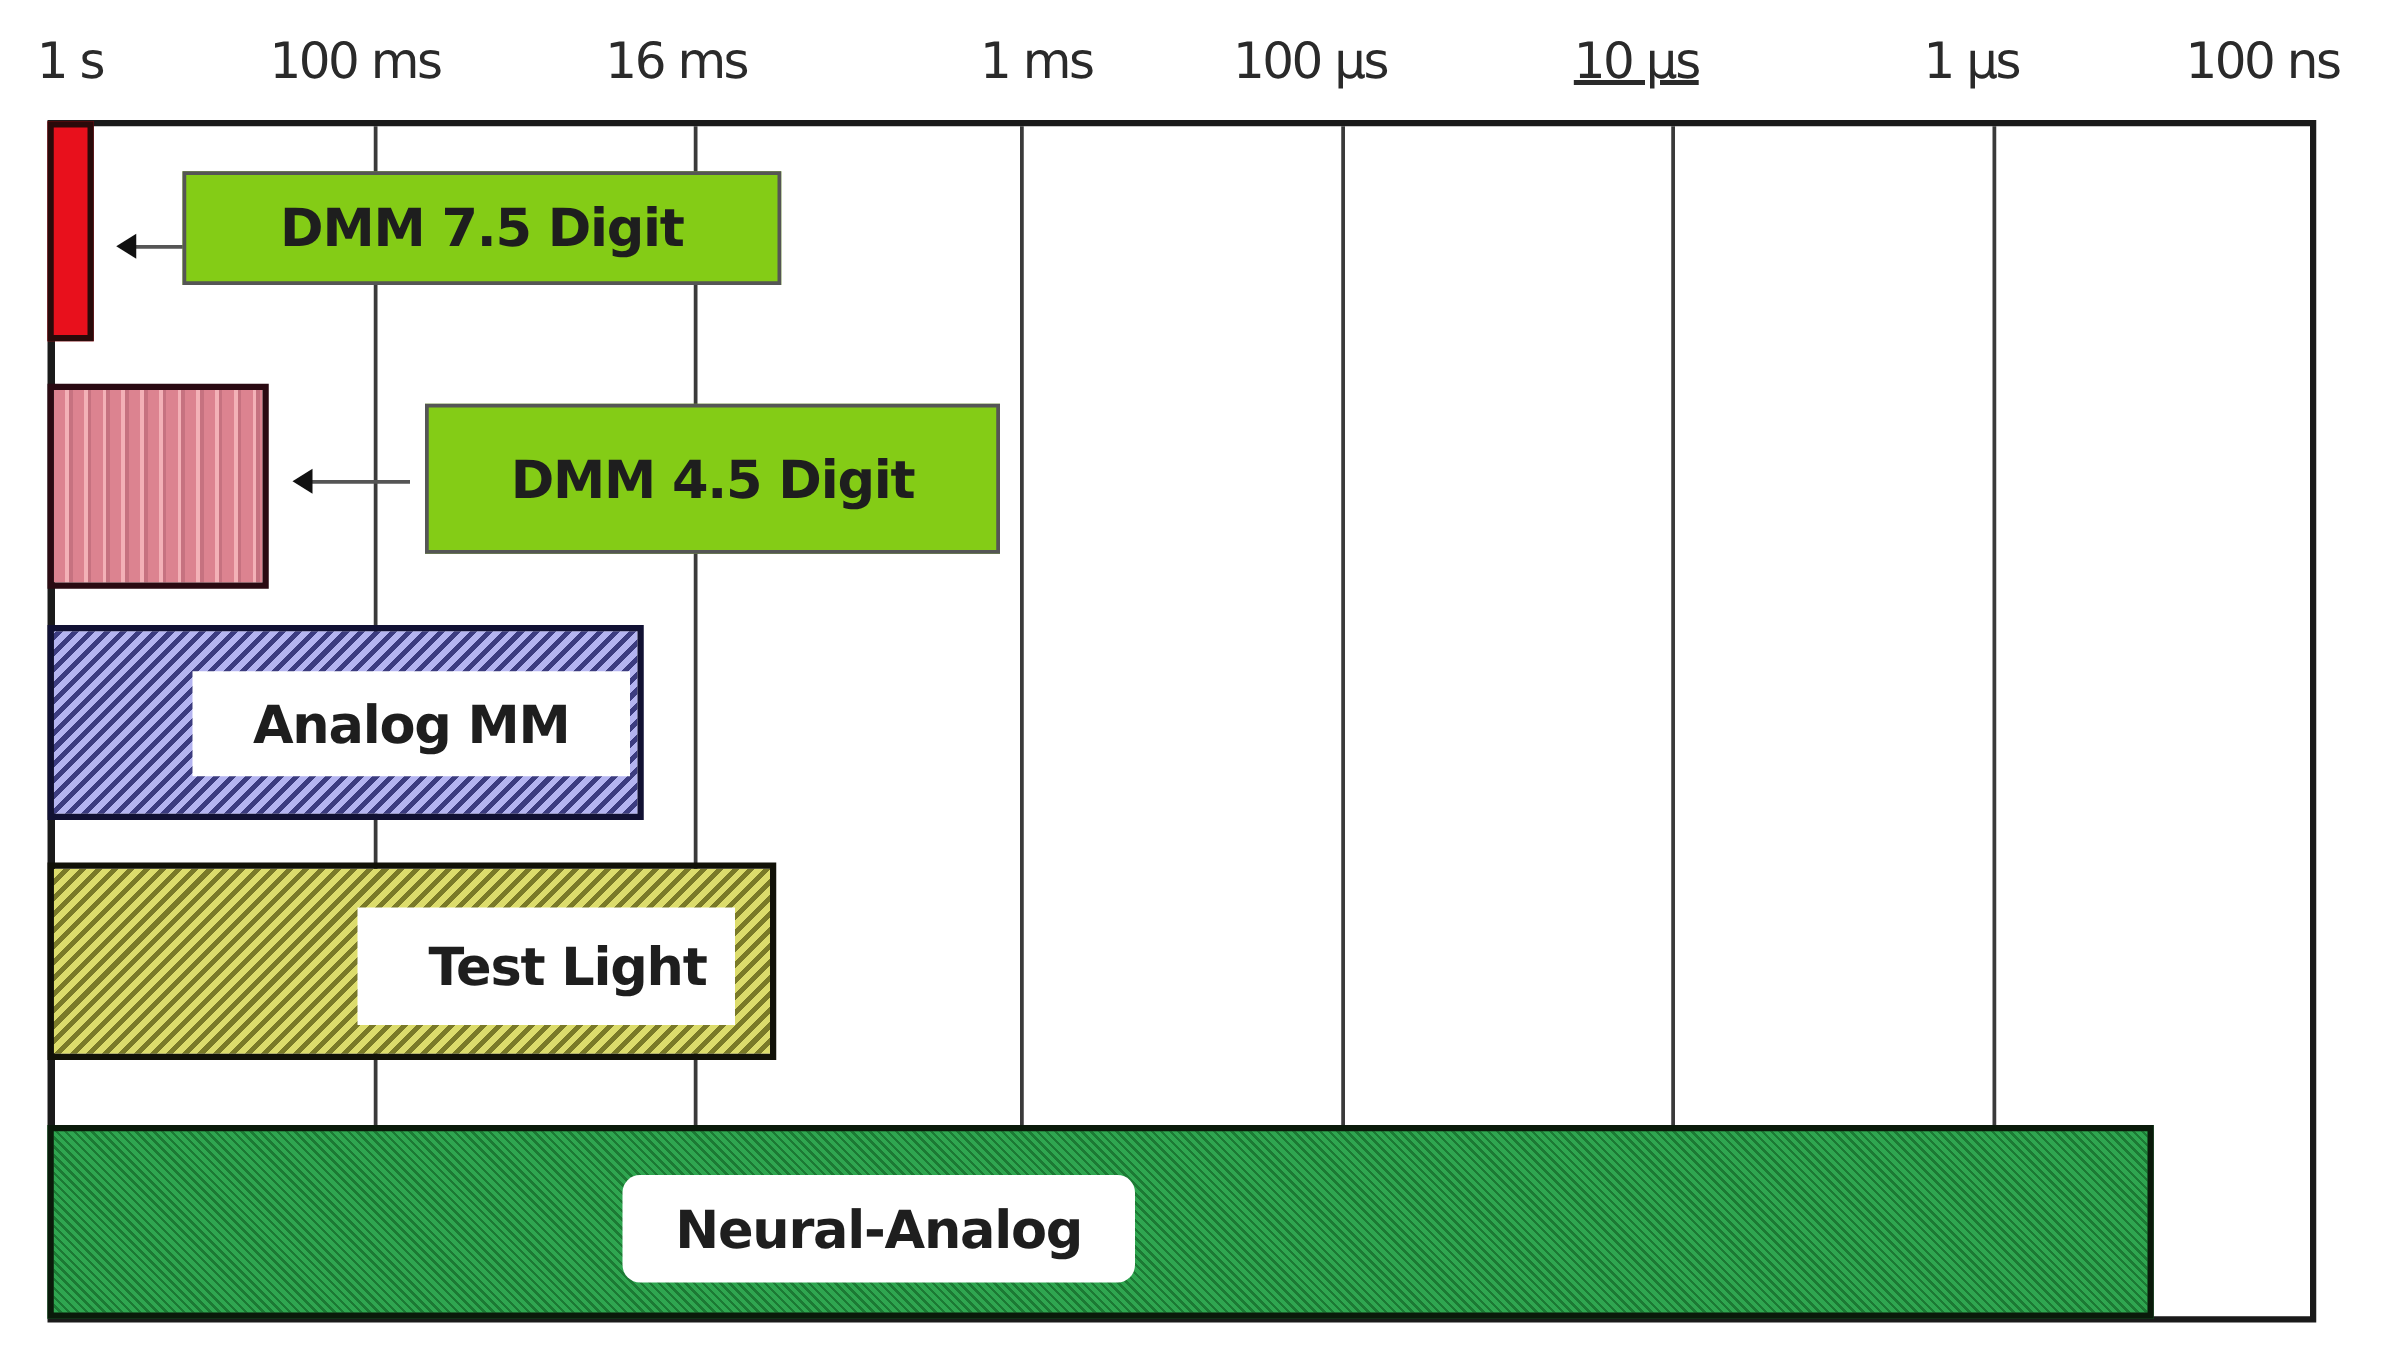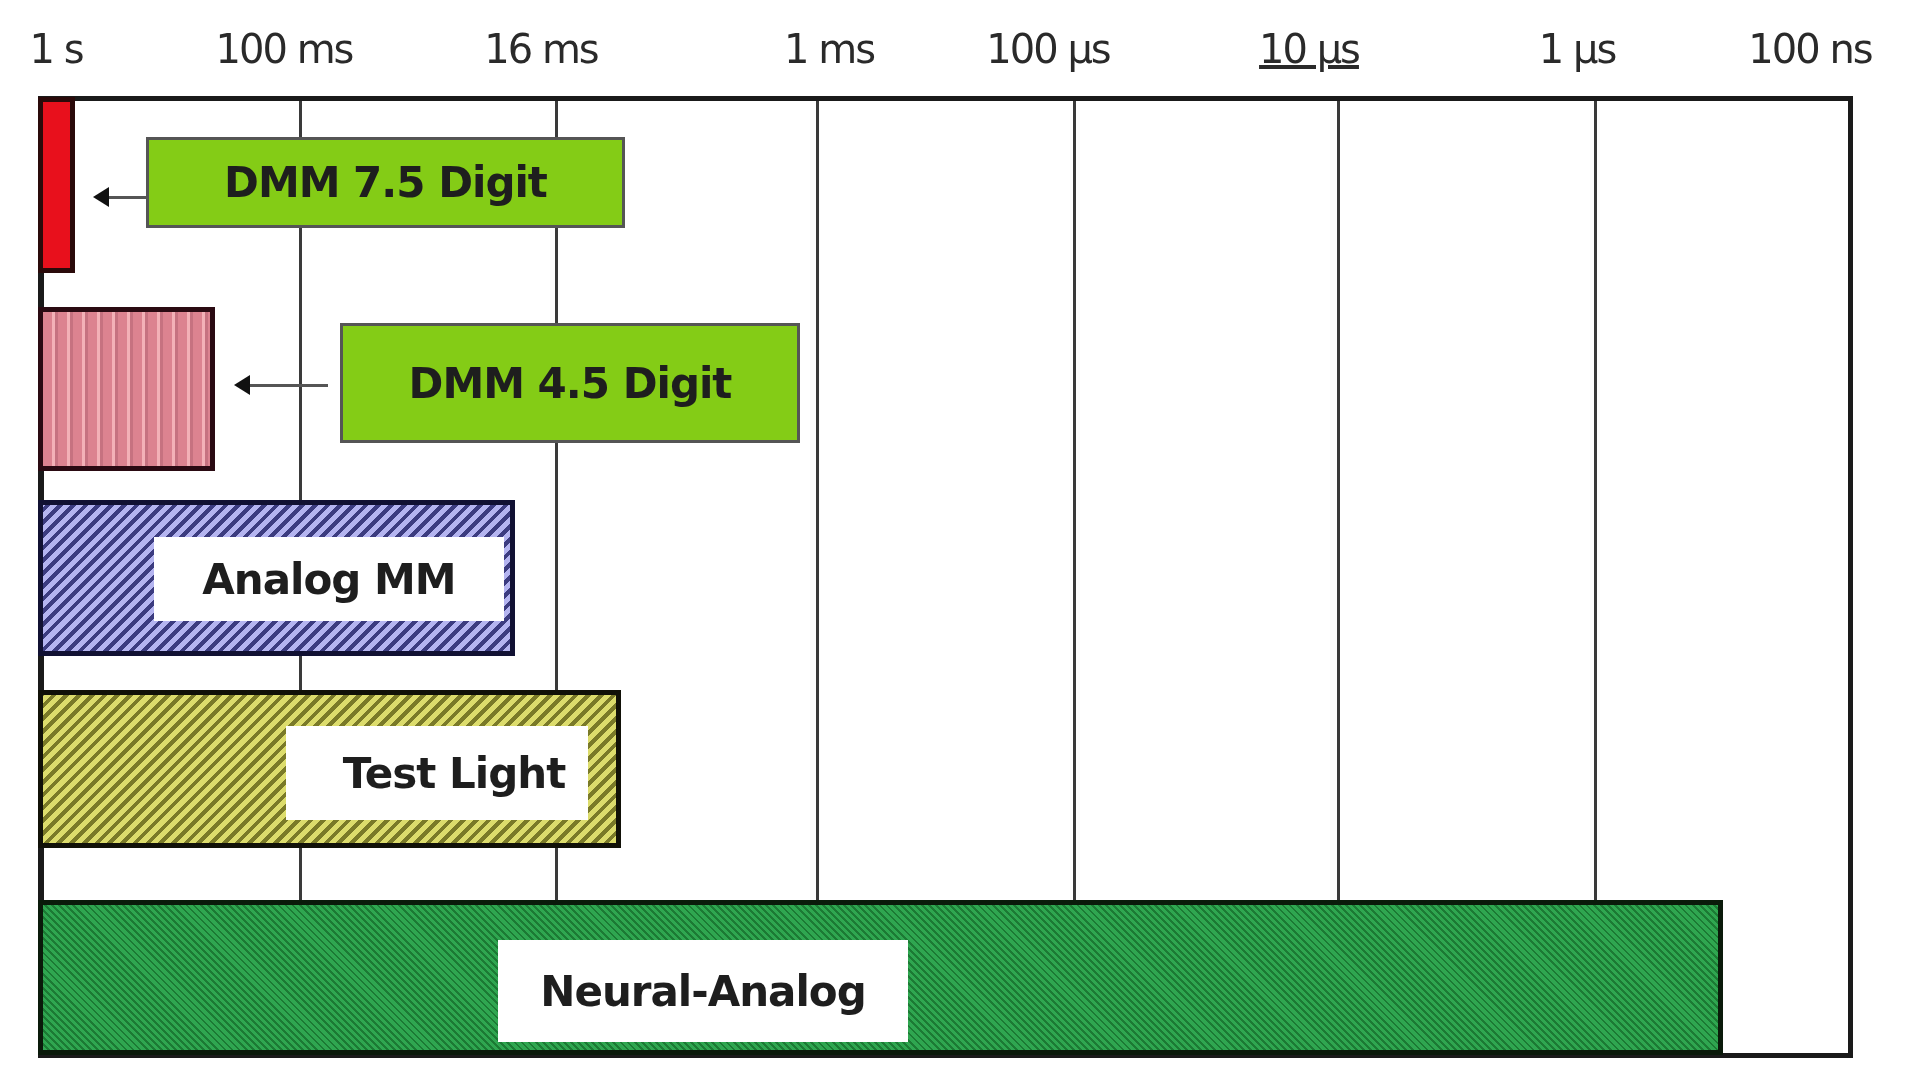--- a/index.html
+++ b/index.html
@@ -79,15 +79,15 @@
 <div class="inner-label" style="left:112px; top:537px; width:350px; height:84px;margin-left:42px;">
   <span>Analog MM</span>
 </div>
 
 <div class="bar bar-olive" style="left:38px; top:690px; width:583px; height:158px;"></div>
 <div class="inner-label" style="left:286px; top:726px; width:302px; height:94px;padding-left:34px;">
   <span>Test Light</span>
 </div>
 
 <div class="bar bar-green" style="left:38px; top:900px; width:1685px; height:155px;"></div>
-<div class="inner-label" style="left:498px; top:940px; width:410px; height:102px;">
+<div class="inner-label" style="left:498px; top:940px; width:410px; height:86px;border-radius:14px;">
   <span>Neural-Analog</span>
 </div>
 
 </body></html>

